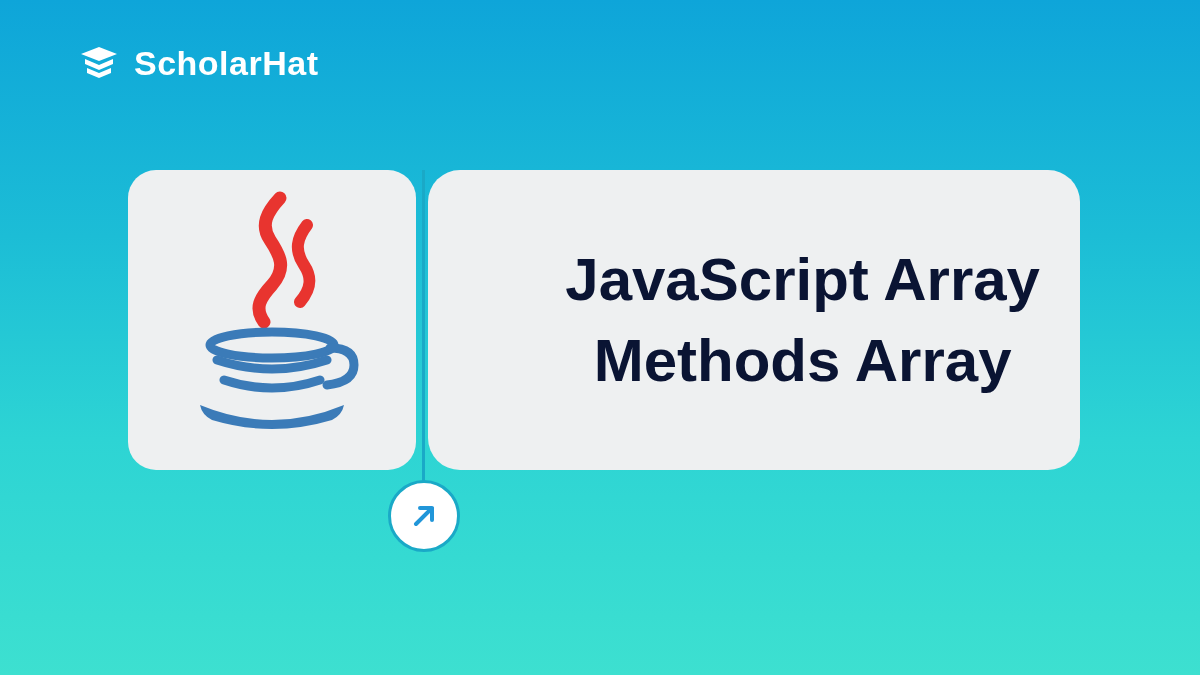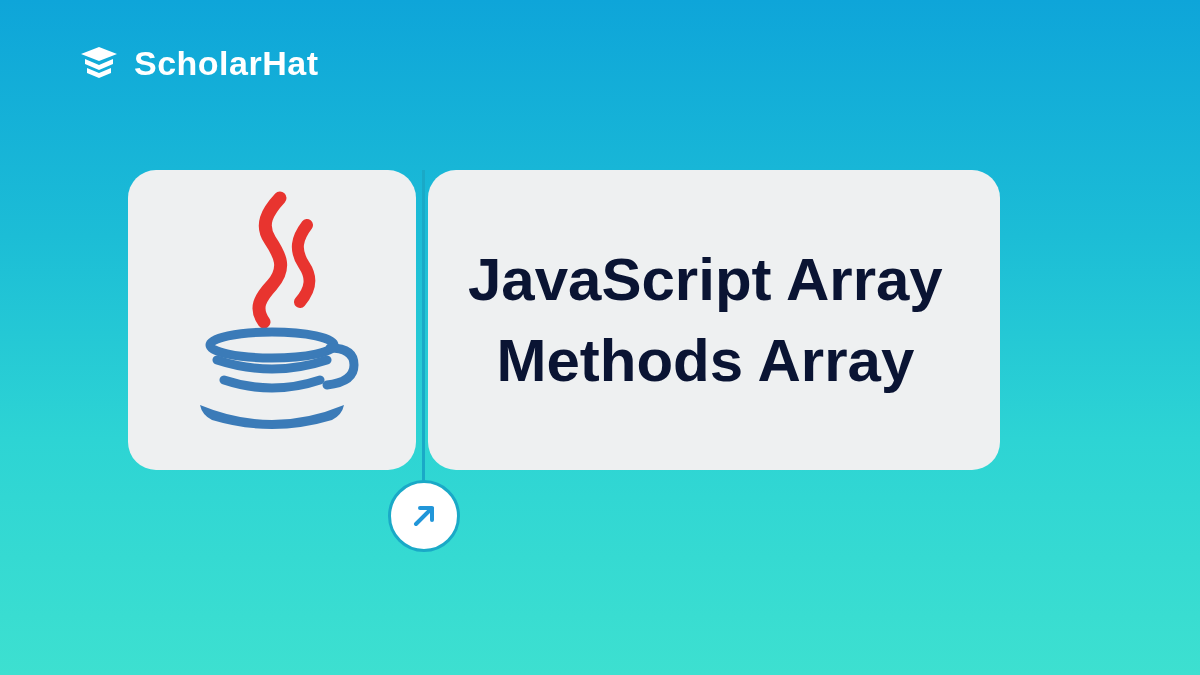--- a/index.html
+++ b/index.html
@@ -44,26 +44,27 @@
       position: relative;
     }
     .card-left {
       width: 288px;
       height: 300px;
       display: flex;
       align-items: center;
       justify-content: center;
     }
     .card-right {
-      width: 572px;
+      width: 652px;
       height: 300px;
       display: flex;
       align-items: center;
-      justify-content: flex-start;
+      justify-content: flex-end;
       padding: 0 40px;
+      border-radius: 32px;
     }
     .title-text {
       color: #0a1433;
       font-size: 60px;
       font-weight: 800;
       line-height: 1.35;
       text-align: center;
     }
     .connector-line {
       position: absolute;

